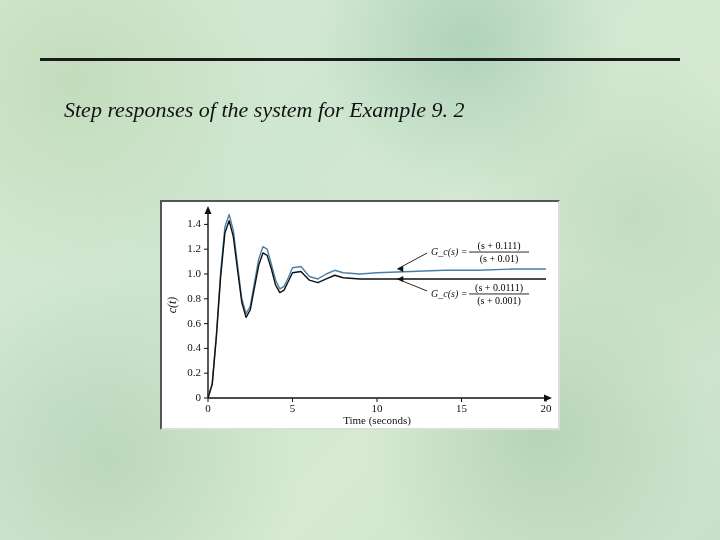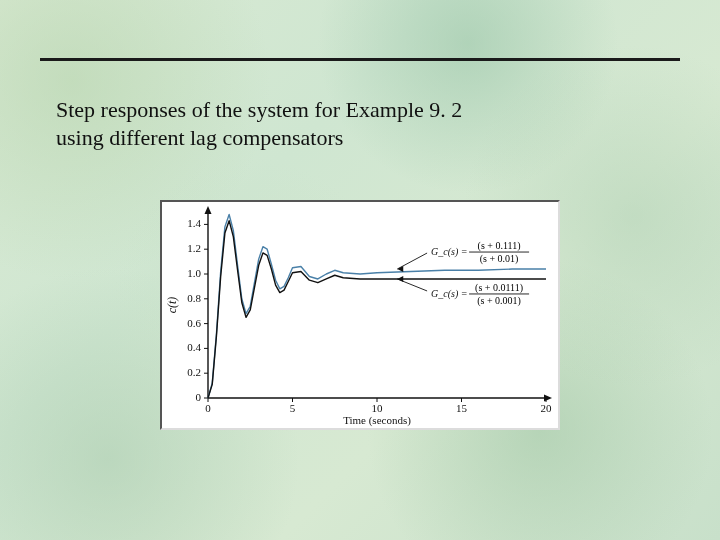--- a/index.html
+++ b/index.html
@@ -23,25 +23,26 @@
   }
   .rule {
     position: absolute;
     left: 40px;
     right: 40px;
     top: 58px;
     border-top: 3px solid #1a1a1a;
   }
   .title {
     position: absolute;
-    left: 56px;
+    left: 64px;
     top: 96px;
     font-size: 22px;
     line-height: 1.25;
     color: #111;
+    font-style: italic;
   }
   .chart-wrap {
     position: absolute;
     left: 160px;
     top: 200px;
     width: 400px;
     height: 230px;
     background: #fff;
     box-sizing: border-box;
     border-left: 2px solid #555;
@@ -62,21 +63,20 @@
   .eq-label  { font-size: 10px; font-style: italic; }
   .eq-plain  { font-size: 10px; font-style: normal; }
 </style>
 </head>
 <body>
 
 <div class="rule"></div>
 
 <div class="title">
   <span>Step responses of the system for Example 9. 2</span><br>
-  <span>using different lag compensators</span>
 </div>
 
 <div class="chart-wrap">
   <svg id="chart-svg" width="396" height="226" viewBox="0 0 396 226">
       <line x1="42" y1="196" x2="46" y2="196" stroke="#111" stroke-width="1"></line>
       <text x="39" y="199" text-anchor="end" class="tick-label">0</text>
       <line x1="42" y1="171.2" x2="46" y2="171.2" stroke="#111" stroke-width="1"></line>
       <text x="39" y="174.2" text-anchor="end" class="tick-label">0.2</text>
       <line x1="42" y1="146.4" x2="46" y2="146.4" stroke="#111" stroke-width="1"></line>
       <text x="39" y="149.4" text-anchor="end" class="tick-label">0.4</text>

